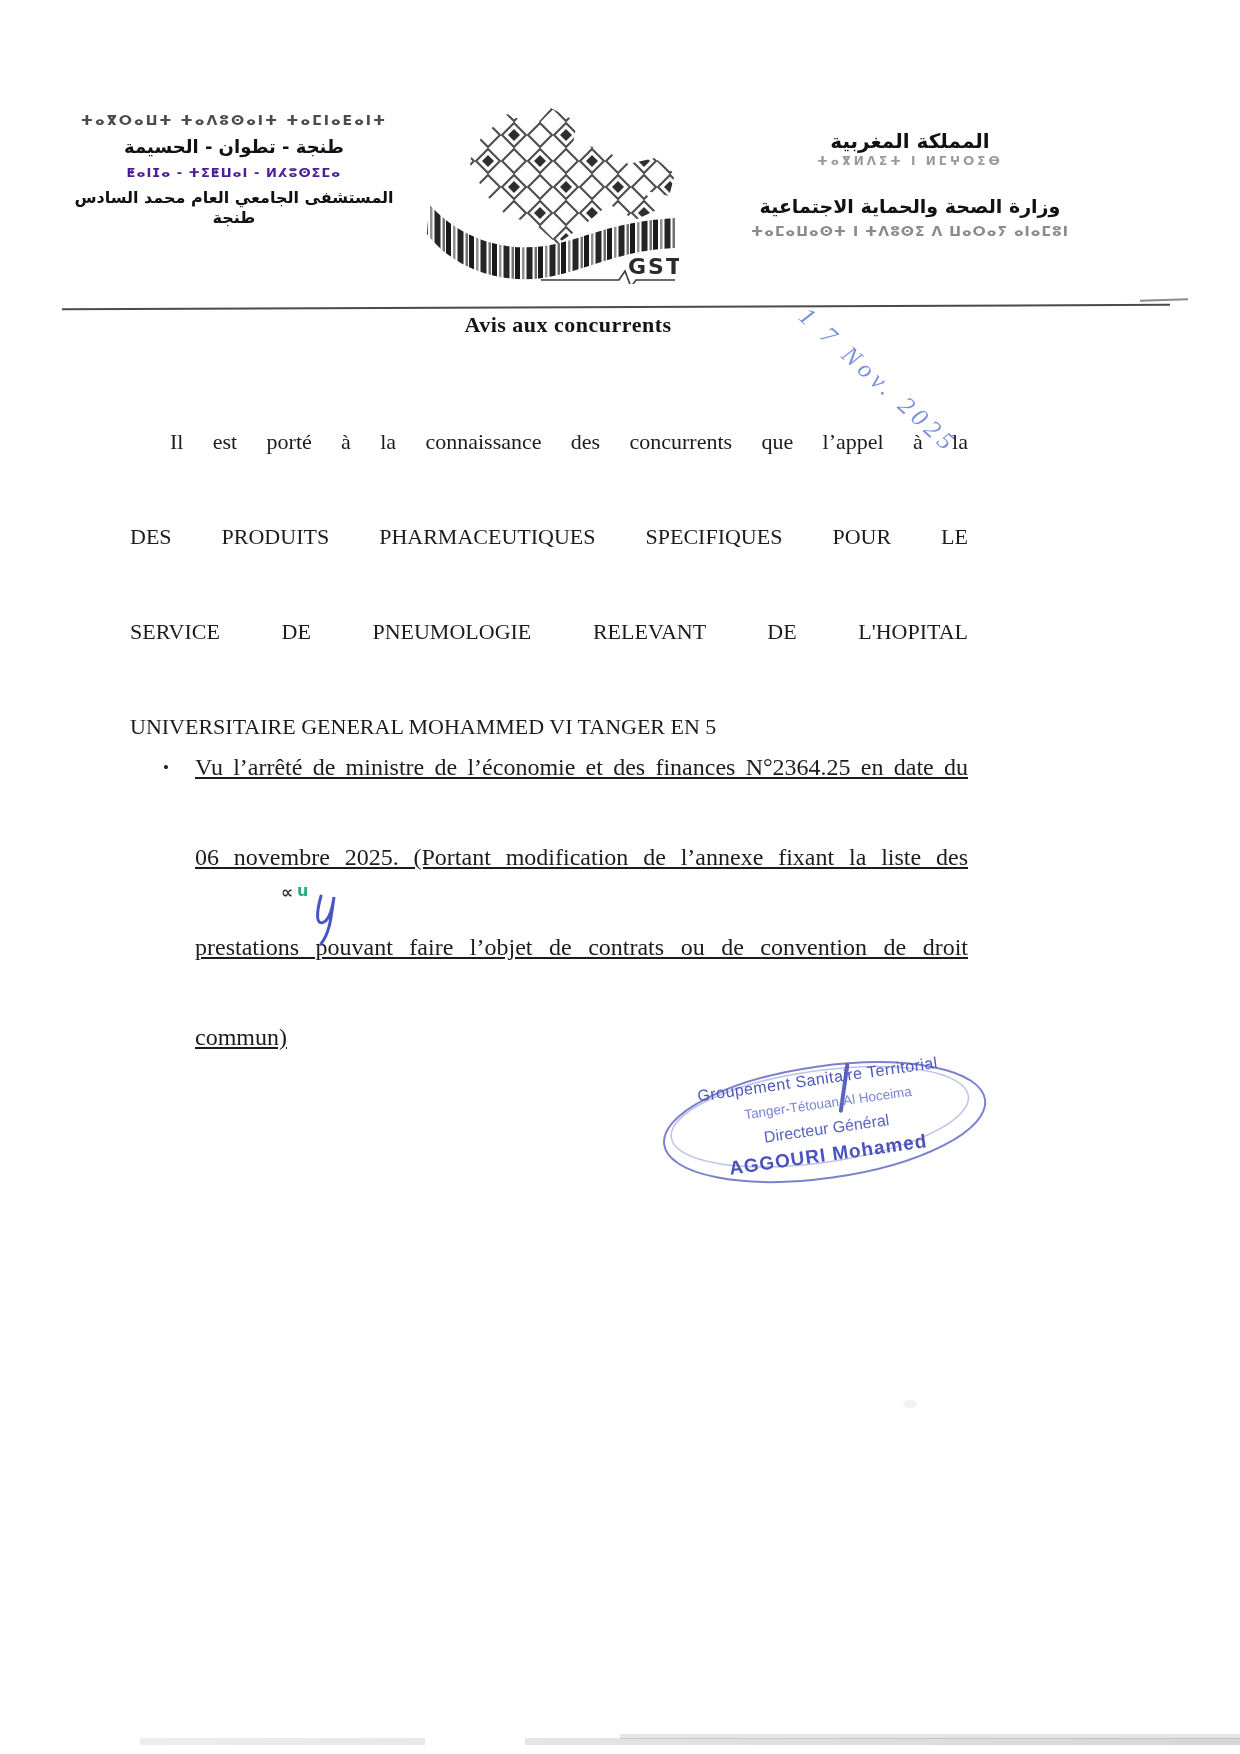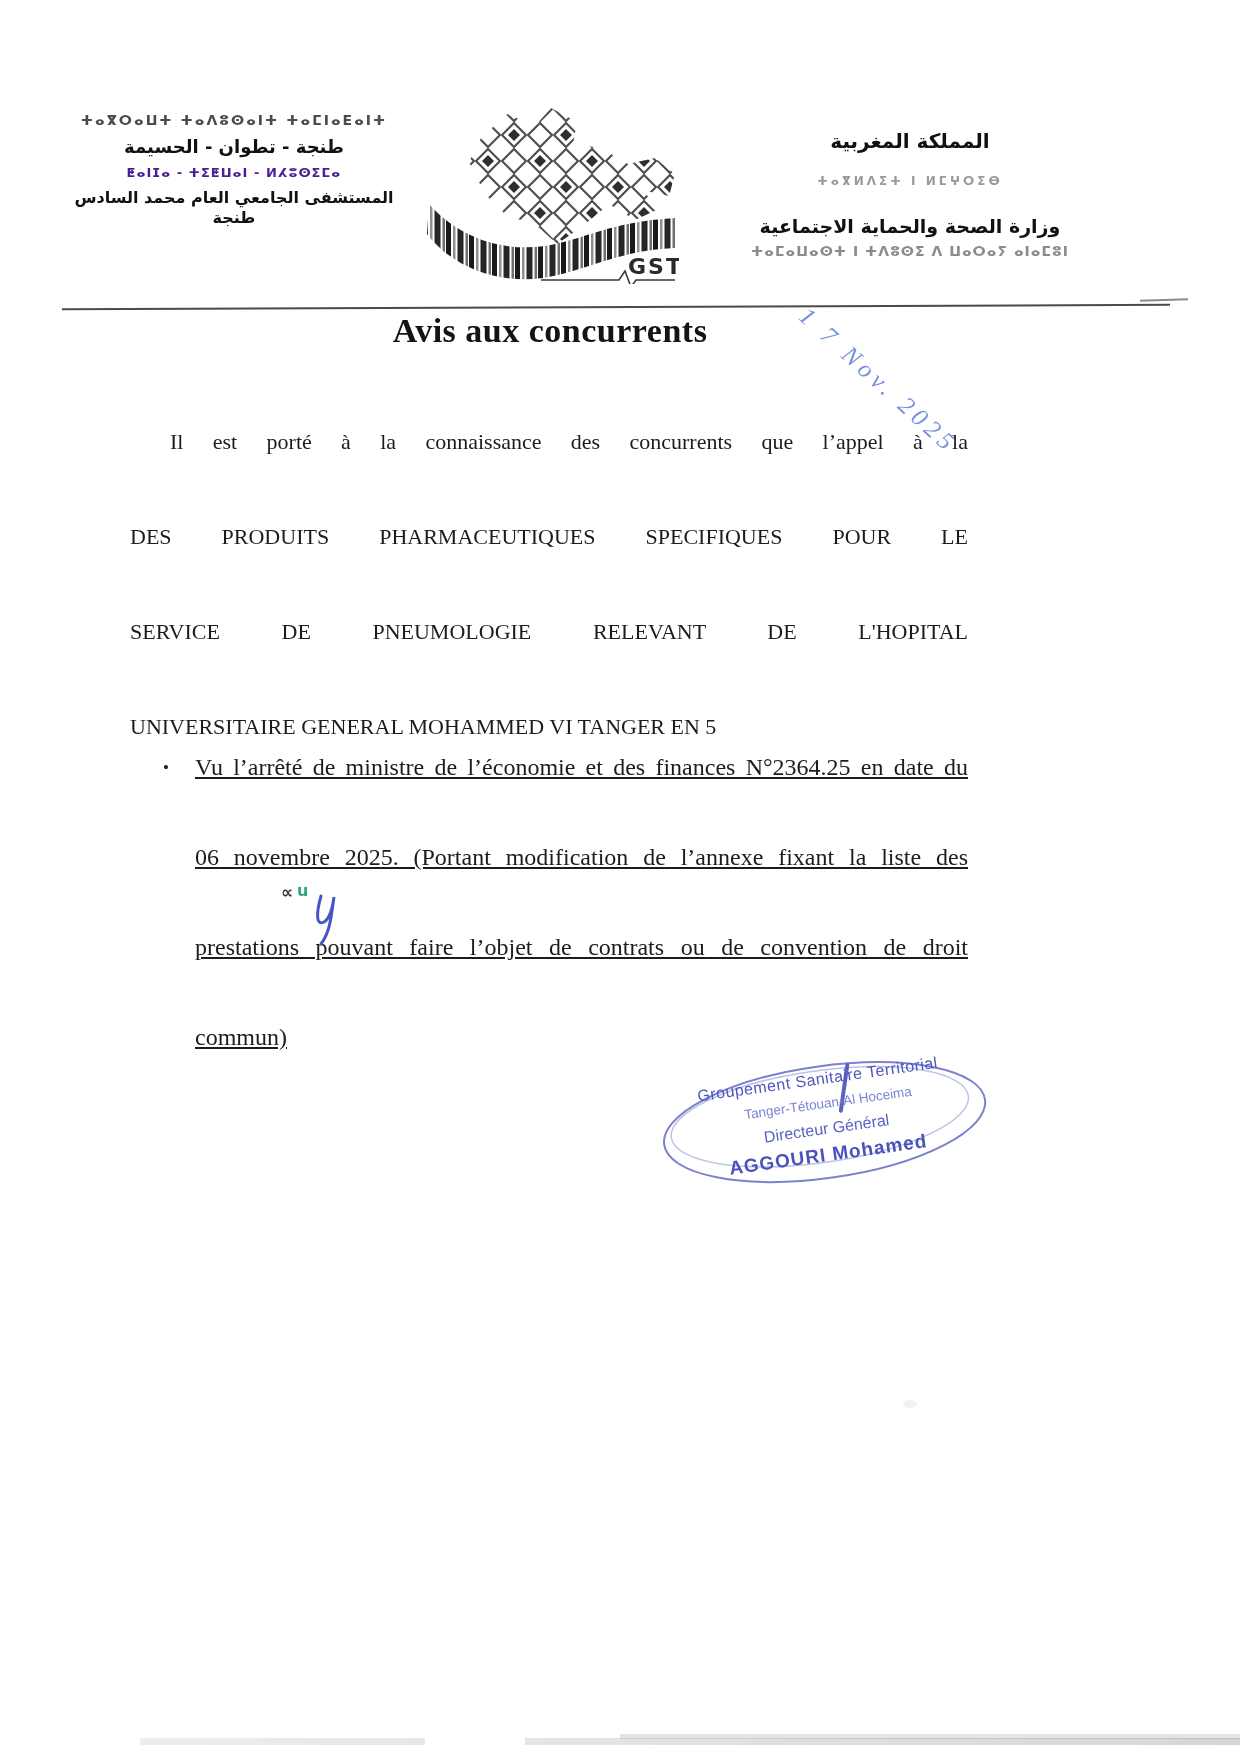--- a/index.html
+++ b/index.html
@@ -11,31 +11,31 @@
   
   .hdr-left{position:absolute;left:58px;top:112px;width:352px;text-align:center;line-height:1.25;}
   .hdr-right{position:absolute;left:698px;top:128px;width:424px;text-align:center;line-height:1.3;}
   .ar{direction:rtl;font-family:"DejaVu Sans",sans-serif;font-weight:bold;color:#111;}
   .tif{font-family:"DejaVu Sans",sans-serif;font-weight:bold;}
   .hdr-left .l1{font-size:20px;margin-bottom:6px;}
   .hdr-left .l2{font-size:14px;color:#4c4c4c;letter-spacing:2px;margin-bottom:6px;}
   .hdr-left .l3{font-size:18px;margin-bottom:7px;}
   .hdr-left .l4{font-size:13px;color:#4c1d95;letter-spacing:1px;margin-bottom:7px;}
   .hdr-left .l5{font-size:16px;}
-  .hdr-right .l1{font-size:20px;margin-bottom:20px;}
+  .hdr-right .l1{font-size:20px;margin-bottom:0;}
   .hdr-right .l2{font-size:12px;color:#9a9a9a;letter-spacing:3px;margin-bottom:24px;}
   .hdr-right .l3{font-size:19px;margin-bottom:4px;}
   .hdr-right .l4{font-size:14px;color:#8b8b8b;letter-spacing:1px;}
   .logo{position:absolute;left:423px;top:96px;width:256px;height:188px;}
   
   .divider{position:absolute;left:62px;top:306px;width:1108px;height:2px;background:#4b4b4b;transform:rotate(-0.22deg);}
   .divider-tick{position:absolute;left:1140px;top:299px;width:48px;height:2px;background:#8a8a8a;transform:rotate(-2deg);}
   
-  .title{position:absolute;left:130px;top:312px;width:840px;text-align:center;
-         font-size:34px;font-weight:bold;letter-spacing:0.5px;color:#141414;}
+  .title{position:absolute;left:148px;top:312px;width:840px;text-align:center;
+         font-size:22px;font-weight:bold;letter-spacing:0.5px;color:#141414;}
   .date-stamp{position:absolute;left:812px;top:302px;color:#6c88d8;font-size:25px;
          font-style:italic;letter-spacing:5px;white-space:nowrap;
          transform:rotate(42deg);transform-origin:left top;opacity:.92;}
   
   .para{position:absolute;left:130px;top:418px;width:838px;font-size:22px;line-height:47.5px;}
   .para .pline{text-align:justify;}
   .para .pline:first-child{text-indent:40px;}
   .para .pline:not(:last-child)::after{content:"";display:inline-block;width:100%;height:0;}
   .bullet-row{position:absolute;left:163px;top:745px;width:805px;display:flex;}
   .bullet-dot{width:32px;font-size:17px;line-height:45px;color:#222;flex:none;}

